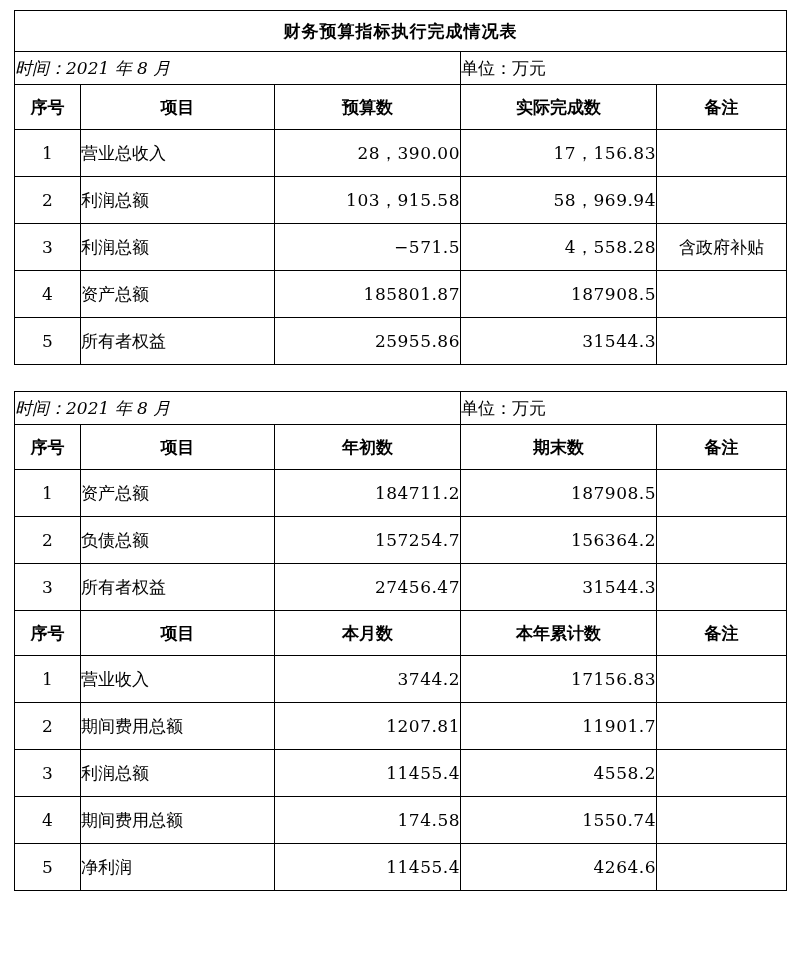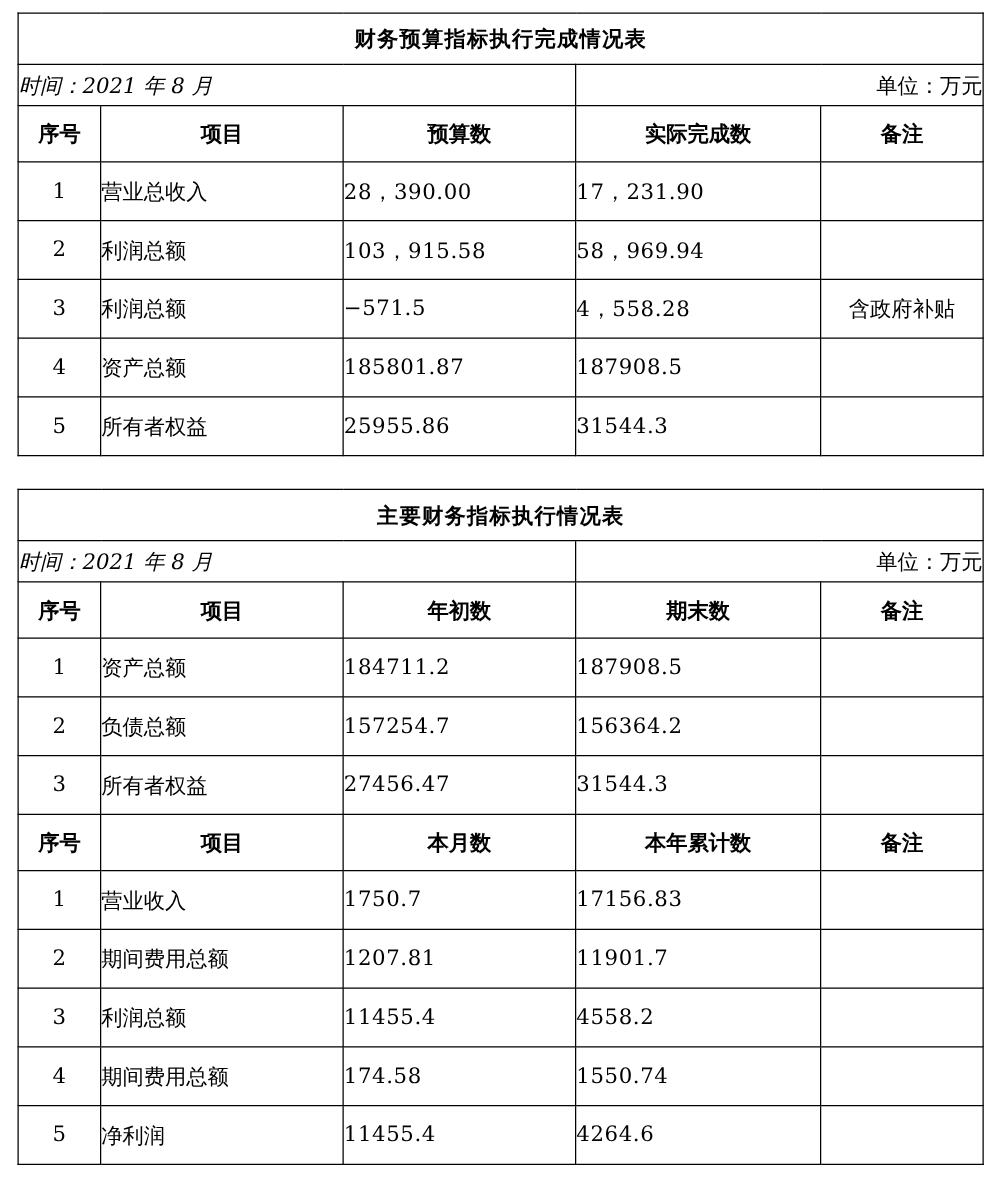--- a/index.html
+++ b/index.html
@@ -47,21 +47,21 @@
   }
   .meta-left {
     text-align: left;
     padding-left: 12px;
     font-size: 16px;
     font-style: italic;
     font-family: "DejaVu Serif", "Liberation Serif", serif;
     margin-top: 24px;
   }
   .meta-right {
-    text-align: right;
+    text-align: left;
     padding-right: 12px;
     font-size: 16px;
   }
   
   .hdr td {
     text-align: center;
     font-weight: bold;
     font-size: 19px;
     height: 44px;
   }
@@ -72,21 +72,21 @@
   .c-idx {
     text-align: center;
     font-size: 16px;
   }
   .c-item {
     text-align: left;
     padding-left: 22px;
     font-size: 18px;
   }
   .c-num {
-    text-align: left;
+    text-align: right;
     padding-right: 14px;
     font-size: 18px;
     letter-spacing: 0.5px;
   }
   .c-note {
     text-align: center;
     font-size: 13px;
   }
   .spacer {
     height: 26px;
@@ -124,21 +124,21 @@
         <td>项目</td>
         <td>预算数</td>
         <td>实际完成数</td>
         <td>备注</td>
       </tr>
 
       <tr class="row">
         <td class="c-idx">1</td>
         <td class="c-item">营业总收入</td>
         <td class="c-num">28，390.00</td>
-        <td class="c-num">17，231.90</td>
+        <td class="c-num">17，156.83</td>
         <td class="c-note"></td>
       </tr>
       <tr class="row">
         <td class="c-idx">2</td>
         <td class="c-item">利润总额</td>
         <td class="c-num">103，915.58</td>
         <td class="c-num">58，969.94</td>
         <td class="c-note"></td>
       </tr>
       <tr class="row">
@@ -169,23 +169,20 @@
 
   <table class="doc">
     <colgroup>
       <col class="w-idx">
         <col class="w-item">
         <col class="w-num1">
         <col class="w-num2">
         <col class="w-note">
     </colgroup>
     <tbody>
-      <tr>
-        <td class="title-cell" colspan="5">主要财务指标执行情况表</td>
-      </tr>
       <tr class="meta-row">
         <td class="meta-left" colspan="3">时间：2021 年 8 月</td>
         <td class="meta-right" colspan="2">单位：万元</td>
       </tr>
       <tr class="hdr">
         <td>序号</td>
         <td>项目</td>
         <td>年初数</td>
         <td>期末数</td>
         <td>备注</td>
@@ -217,21 +214,21 @@
         <td>序号</td>
         <td>项目</td>
         <td>本月数</td>
         <td>本年累计数</td>
         <td>备注</td>
       </tr>
 
       <tr class="row">
         <td class="c-idx">1</td>
         <td class="c-item">营业收入</td>
-        <td class="c-num">1750.7</td>
+        <td class="c-num">3744.2</td>
         <td class="c-num">17156.83</td>
         <td class="c-note"></td>
       </tr>
       <tr class="row">
         <td class="c-idx">2</td>
         <td class="c-item">期间费用总额</td>
         <td class="c-num">1207.81</td>
         <td class="c-num">11901.7</td>
         <td class="c-note"></td>
       </tr>

